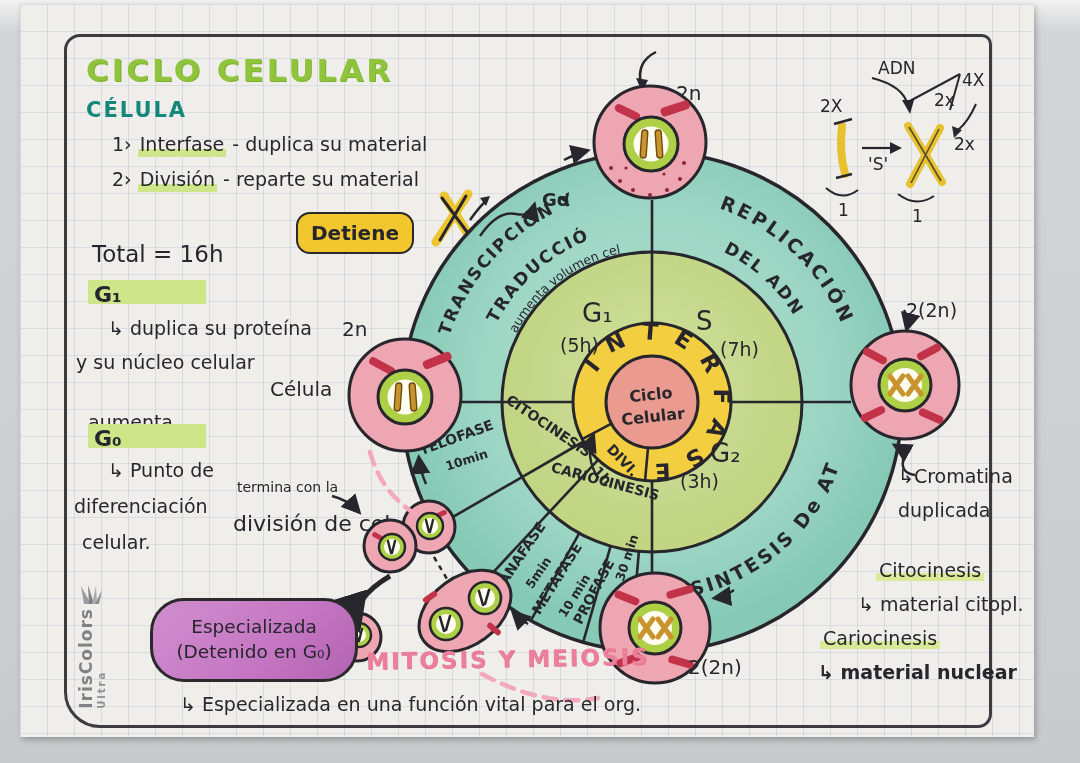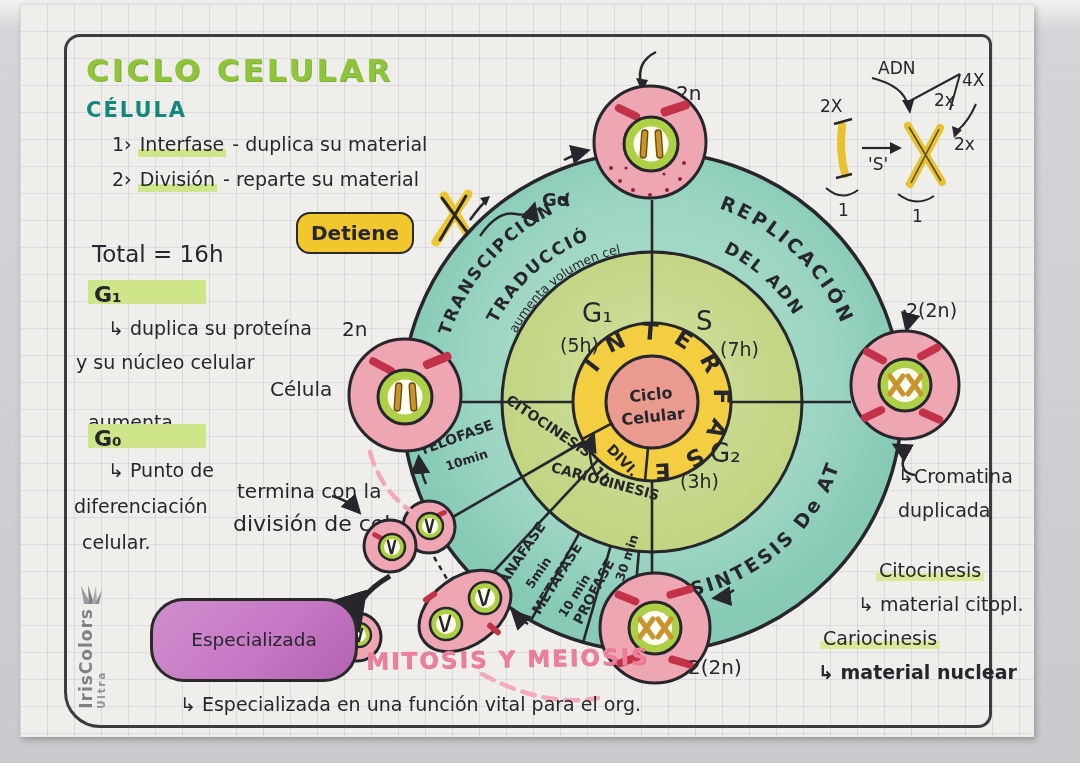--- a/index.html
+++ b/index.html
@@ -90,21 +90,21 @@
   </div>
   <div class="abs hand" style="left:108px;top:318px;">↳ duplica su proteína</div>
   <div class="abs hand" style="left:76px;top:352px;">y su núcleo celular</div>
   <div class="abs hand" style="left:88px;top:388px;margin-top:24px;">aumenta.</div>
   <div class="abs hl-bar" style="left:88px;top:424px;width:118px;height:24px;">
     <span style="font-size:22px;font-weight:700;position:relative;left:6px;top:2px;margin-top:27px;">G₀</span>
   </div>
   <div class="abs hand" style="left:108px;top:460px;">↳ Punto de</div>
   <div class="abs hand" style="left:74px;top:496px;">diferenciación</div>
   <div class="abs hand" style="left:82px;top:532px;">celular.</div>
-  <div class="abs hand" style="left:237px;top:480px;font-size:20px;">termina con la</div>
+  <div class="abs hand" style="left:237px;top:480px;font-size:14px;">termina con la</div>
   <div class="abs hand" style="left:233px;top:512px;font-size:22px;">división de cel.</div>
   <div class="abs hand" style="left:270px;top:378px;font-size:20px;">Célula</div>
   <div class="abs hand" style="left:342px;top:318px;font-size:20px;">2n</div>
 
   <div class="abs hand" style="left:676px;top:82px;font-size:20px;">2n</div>
   <svg class="abs" style="left:628px;top:44px;" width="42" height="50" viewBox="0 0 42 50">
     <path d="M28,8 Q8,18 13,40" stroke="#26262c" stroke-width="2.5" fill="none"></path>
     <path d="M8,34 L14,48 L20,36 Z" fill="#26262c"></path>
   </svg>
 
@@ -341,15 +341,16 @@
   <div class="abs hand" style="left:858px;top:594px;">↳ material citopl.</div>
   <div class="abs hand" style="left:820px;top:628px;">
     <span class="hl2">Cariocinesis</span>
   </div>
   <div class="abs hand" style="left:818px;top:662px;font-weight:bold;">↳ material nuclear</div>
 
   <div class="abs hand" style="left:688px;top:656px;font-size:20px;">2(2n)</div>
   <div class="abs mitosis" style="left:366px;top:646px;">MITOSIS Y MEIOSIS</div>
   <div class="abs pill-purple" style="left:150px;top:598px;width:202px;height:78px;">
     <span>Especializada</span>
+    <span>(Detenido en G₀)</span>
   </div>
   <div class="abs hand" style="left:180px;top:694px;">↳ Especializada en una función vital para el org.</div>
 </div>
 
 </body></html>

